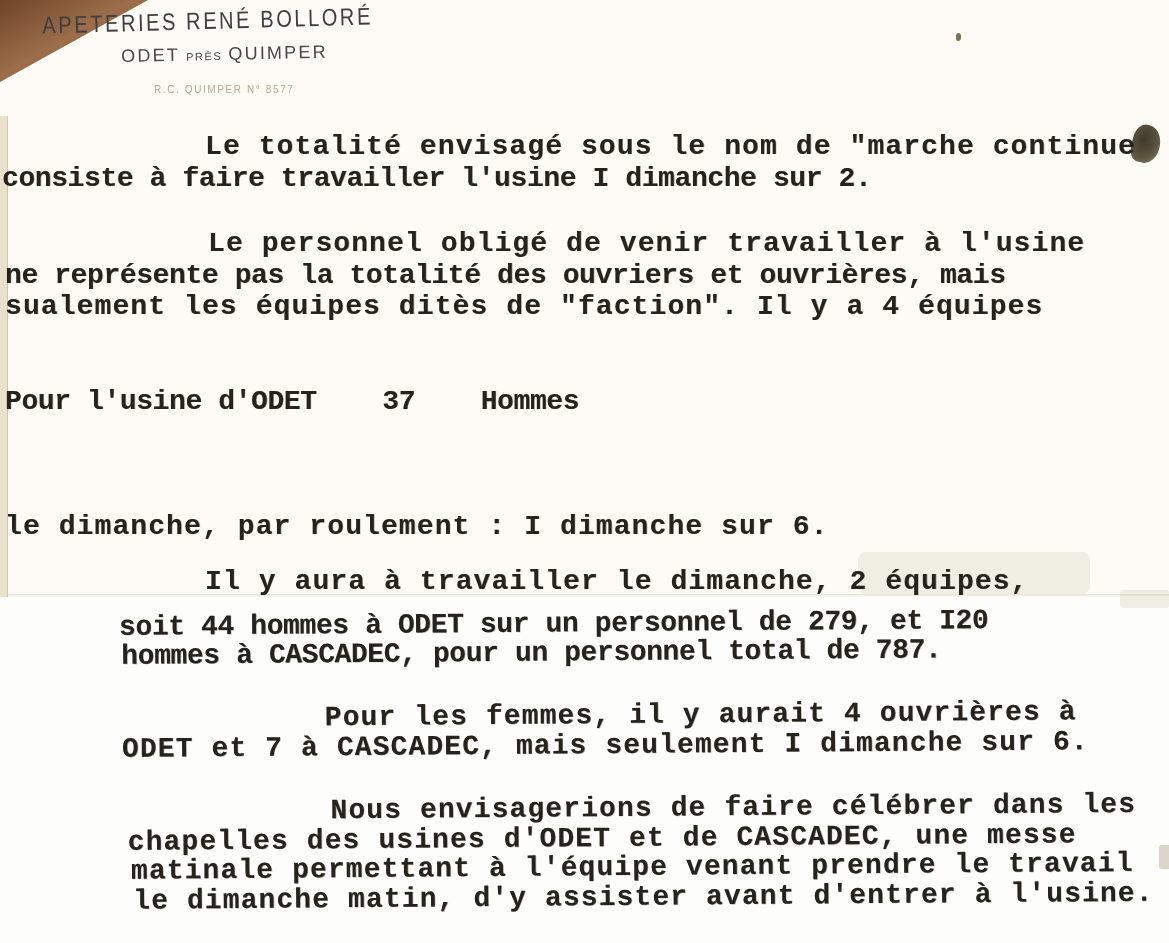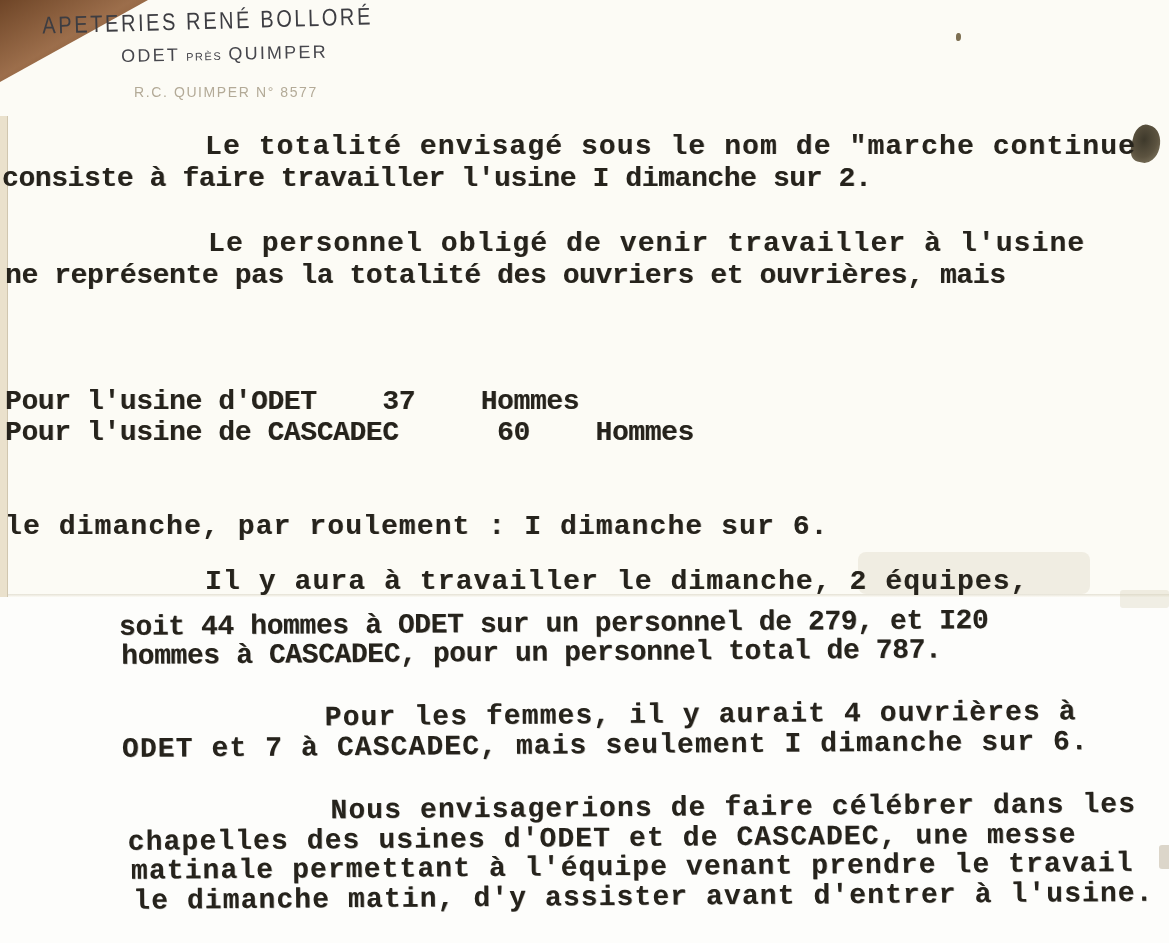--- a/index.html
+++ b/index.html
@@ -44,23 +44,23 @@
   }
   .lh-location {
     position:absolute; left:121px; top:46px;
     font-family:"Liberation Sans",sans-serif; color:#46464c;
     transform:rotate(-1.2deg); transform-origin:left top;
     white-space:pre; display:flex; align-items:baseline; gap:6px;
   }
   .lh-location .big   { font-size:18px; letter-spacing:2.2px; }
   .lh-location .small { font-size:11px; letter-spacing:1.6px; }
   .lh-reg {
-    position:absolute; left:134px; top:84px;
+    position:absolute; left:154px; top:84px;
     font-family:"Liberation Sans",sans-serif;
-    font-size:14px; letter-spacing:1.6px; color:#b3aa97;
+    font-size:10px; letter-spacing:1.6px; color:#b3aa97;
     white-space:pre;
   }
   
   .ts {
     position:absolute; white-space:pre;
     font-size:28px; line-height:30px; font-weight:bold;
     color:#26231c; letter-spacing:-0.4px;
     text-shadow:0.6px 0.4px 0 rgba(38,35,28,0.38);
   }
   .ts.w { letter-spacing:1.1px; }
@@ -110,22 +110,22 @@
 
   <div class="shadow-patch"></div>
   <div class="ink-speck"></div>
   <div class="ink-smudge"></div>
   <div class="edge-mark"></div>
 
   <div class="ts w" style="left:205px;top:132px">Le totalité envisagé sous le nom de "marche continue</div>
   <div class="ts" style="left:2px;top:164px">consiste à faire travailler l'usine I dimanche sur 2.</div>
   <div class="ts w" style="left:208px;top:229px">Le personnel obligé de venir travailler à l'usine</div>
   <div class="ts" style="left:5px;top:261px">ne représente pas la totalité des ouvriers et ouvrières, mais</div>
+  <div class="ts w" style="left:5px;top:292px">sualement les équipes ditès de "faction". Il y a 4 équipes</div>
   <div class="ts" style="left:5px;top:387px">Pour l'usine d'ODET    37    Hommes</div>
-  <div class="ts" style="left:5px;top:418px">Pour l'usine de CASCADEC      60    Hommes</div>
   <div class="ts w" style="left:5px;top:512px">le dimanche, par roulement : I dimanche sur 6.</div>
   <div class="ts w" style="left:205px;top:567px">Il y aura à travailler le dimanche, 2 équipes,</div>
 
   <div class="frag-bottom">
     <div class="ts" style="left:120px;top:613px">soit 44 hommes à ODET sur un personnel de 279, et I20</div>
     <div class="ts" style="left:122px;top:642px">hommes à CASCADEC, pour un personnel total de 787.</div>
     <div class="ts w" style="left:325px;top:705px">Pour les femmes, il y aurait 4 ouvrières à</div>
     <div class="ts w" style="left:122px;top:735px">ODET et 7 à CASCADEC, mais seulement I dimanche sur 6.</div>
     <div class="ts w" style="left:330px;top:798px">Nous envisagerions de faire célébrer dans les</div>
     <div class="ts w" style="left:127px;top:828px">chapelles des usines d'ODET et de CASCADEC, une messe</div>

